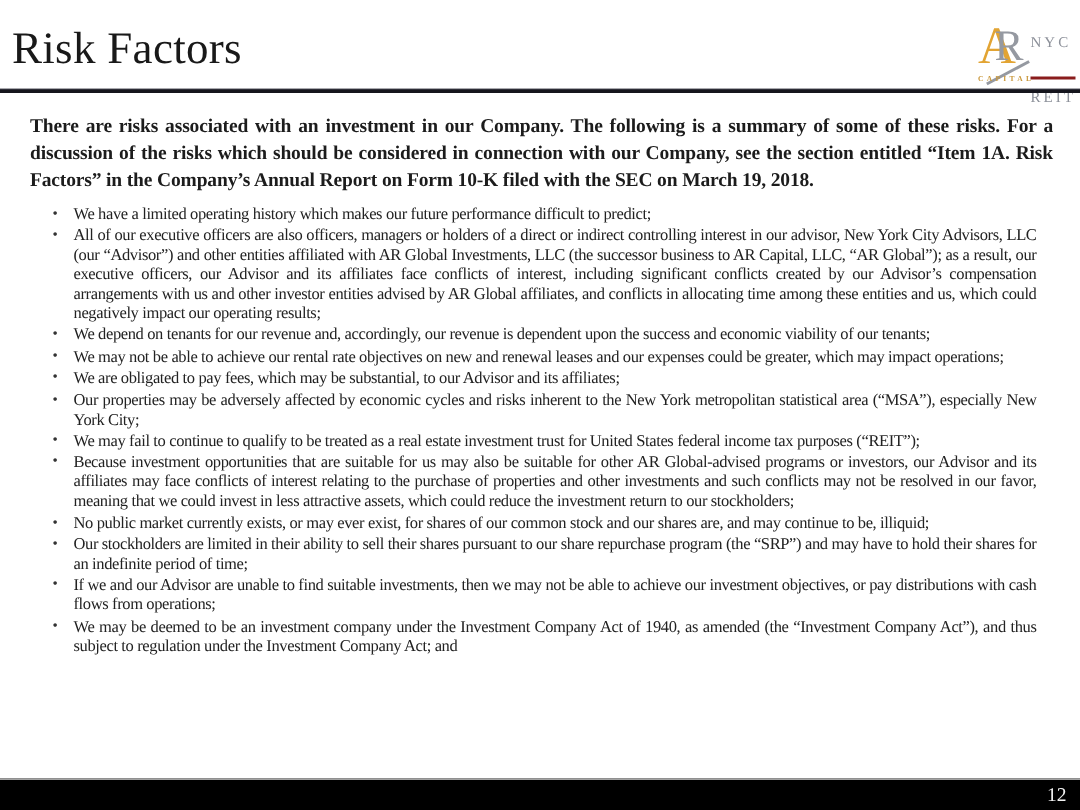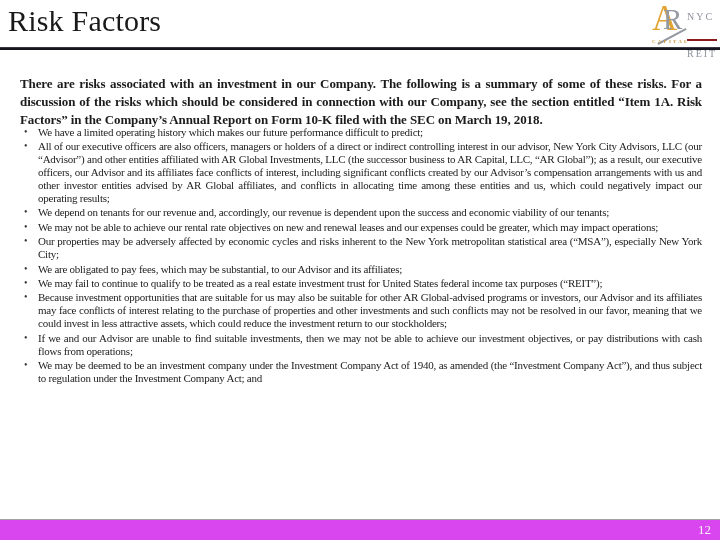--- a/index.html
+++ b/index.html
@@ -8,21 +8,21 @@
     width: 720px; height: 540px;
     position: relative;
     overflow: hidden;
     background: #ffffff;
     font-family: "Liberation Serif", serif;
     color: #1f1f1f;
   }
 
   
   .header {
-    position: absolute; top: 0; left: 0; right: 0;
+    position: absolute; top: 12px; left: 0; right: 0;
     height: 48px;
     background: #ffffff;
   }
   .page-title {
     position: absolute; left: 8px; top: 4px;
     font-size: 30px; font-weight: 400;
     color: #191919;
     letter-spacing: 0.2px;
   }
   .header-rule {
@@ -77,21 +77,21 @@
     font-size: 13px; font-weight: bold;
     line-height: 18px;
     text-align: justify;
     letter-spacing: -0.1px;
     color: #1c1c1c;
   }
 
   
   .bullets {
     position: absolute; top: 126px; left: 22px; right: 18px;
-    margin: 0; padding: 0;
+    margin: 11px; padding: 0;
     list-style: none;
     font-size: 11px;
     line-height: 12.9px;
     letter-spacing: -0.25px;
     color: #222222;
   }
   .bullets li {
     position: relative;
     padding-left: 16px;
     margin-bottom: 1.5px;
@@ -101,21 +101,21 @@
     content: "\2022";
     position: absolute; left: 2px; top: 0;
     font-size: 10px;
     color: #333333;
   }
 
   
   .footer-bar {
     position: absolute; left: 0; right: 0; bottom: 0;
     height: 21px;
-    background: #d946ef;
+    background: #000000;
     border-top: 1px solid #a2a2a2;
     font-family: Liberation Serif, serif;
   }
   .page-number {
     position: absolute; right: 9px; top: 0;
     line-height: 20px;
     font-size: 13px;
     color: #f2f2f2;
   }
 </style>
@@ -142,23 +142,25 @@
 </div>
 
 <p class="intro">There are risks associated with an investment in our Company. The following is a summary of some of these risks. For a discussion of the risks which should be considered in connection with our Company, see the section entitled “Item 1A. Risk Factors” in the Company’s Annual Report on Form 10-K filed with the SEC on March 19, 2018.</p>
 
 <ul class="bullets">
 
 <li>We have a limited operating history which makes our future performance difficult to predict;</li>
     <li>All of our executive officers are also officers, managers or holders of a direct or indirect controlling interest in our advisor, New York City Advisors, LLC (our “Advisor”) and other entities affiliated with AR Global Investments, LLC (the successor business to AR Capital, LLC, “AR Global”); as a result, our executive officers, our Advisor and its affiliates face conflicts of interest, including significant conflicts created by our Advisor’s compensation arrangements with us and other investor entities advised by AR Global affiliates, and conflicts in allocating time among these entities and us, which could negatively impact our operating results;</li>
     <li>We depend on tenants for our revenue and, accordingly, our revenue is dependent upon the success and economic viability of our tenants;</li>
     <li>We may not be able to achieve our rental rate objectives on new and renewal leases and our expenses could be greater, which may impact operations;</li>
+    <li>We are obligated to pay fees, which may be substantial, to our Advisor and its affiliates;</li>
     <li>Our properties may be adversely affected by economic cycles and risks inherent to the New York metropolitan statistical area (“MSA”), especially New York City;</li>
-    <li>We are obligated to pay fees, which may be substantial, to our Advisor and its affiliates;</li>
     <li>We may fail to continue to qualify to be treated as a real estate investment trust for United States federal income tax purposes (“REIT”);</li>
     <li>Because investment opportunities that are suitable for us may also be suitable for other AR Global-advised programs or investors, our Advisor and its affiliates may face conflicts of interest relating to the purchase of properties and other investments and such conflicts may not be resolved in our favor, meaning that we could invest in less attractive assets, which could reduce the investment return to our stockholders;</li>
+    <li>No public market currently exists, or may ever exist, for shares of our common stock and our shares are, and may continue to be, illiquid;</li>
+    <li>Our stockholders are limited in their ability to sell their shares pursuant to our share repurchase program (the “SRP”) and may have to hold their shares for an indefinite period of time;</li>
     <li>If we and our Advisor are unable to find suitable investments, then we may not be able to achieve our investment objectives, or pay distributions with cash flows from operations;</li>
     <li>We may be deemed to be an investment company under the Investment Company Act of 1940, as amended (the “Investment Company Act”), and thus subject to regulation under the Investment Company Act; and</li>
   </ul>
 
 <div class="footer-bar">
   <span class="page-number">12</span>
 </div>
 
 </body></html>

